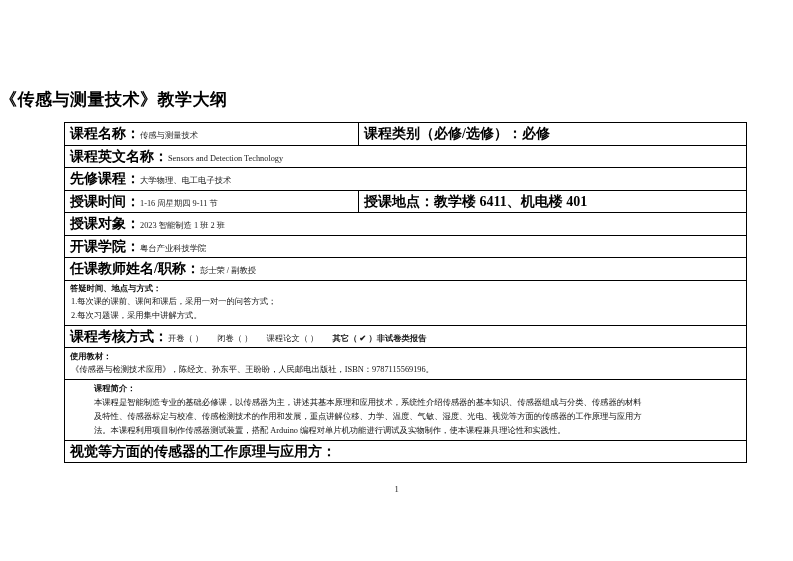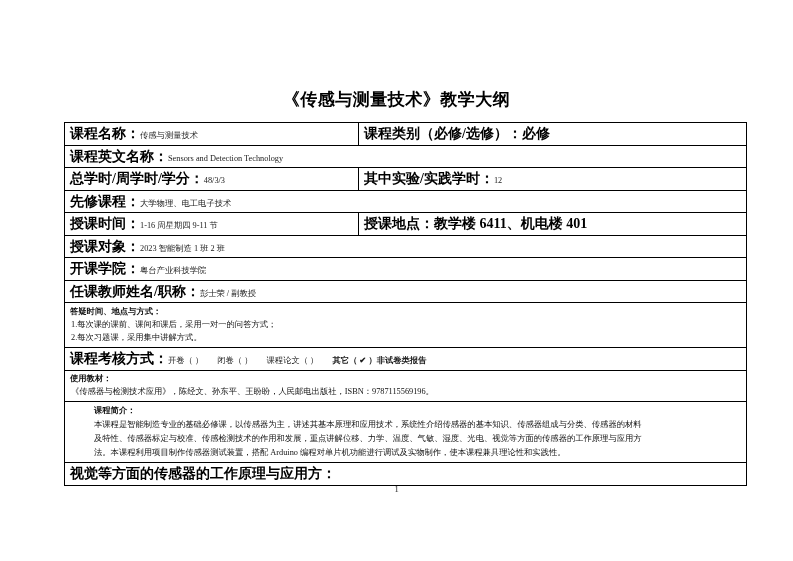--- a/index.html
+++ b/index.html
@@ -17,21 +17,20 @@
     height: 561px;
     background: #ffffff;
     overflow: hidden;
     margin: 0 auto;
   }
   .doc-title {
     position: absolute;
     top: 88px;
     left: 0;
     width: 793px;
-    text-align: center;
     font-size: 17px;
     font-weight: bold;
     letter-spacing: 0.5px;
     color: #000;
     font-family: "Liberation Serif", "DejaVu Serif", serif;
   }
   .outline-table {
     position: absolute;
     left: 64px;
     top: 122px;
@@ -112,28 +111,20 @@
         <td class="col-right">
           <span class="lbl">课程类别（必修/选修）：</span><span class="lbl">必修</span>
         </td>
       </tr>
       <tr>
         <td colspan="2">
           <span class="lbl">课程英文名称：</span><span class="val">Sensors and Detection Technology</span>
         </td>
       </tr>
       <tr>
-        <td class="col-left">
-          <span class="lbl">总学时/周学时/学分：</span><span class="val">48/3/3</span>
-        </td>
-        <td class="col-right">
-          <span class="lbl">其中实验/实践学时：</span><span class="val">12</span>
-        </td>
-      </tr>
-      <tr>
         <td colspan="2">
           <span class="lbl">先修课程：</span><span class="val">大学物理、电工电子技术</span>
         </td>
       </tr>
       <tr>
         <td class="col-left">
           <span class="lbl">授课时间：</span><span class="val">1-16 周星期四 9-11 节</span>
         </td>
         <td class="col-right">
           <span class="lbl">授课地点：</span><span class="lbl">教学楼 6411、机电楼 401</span>

